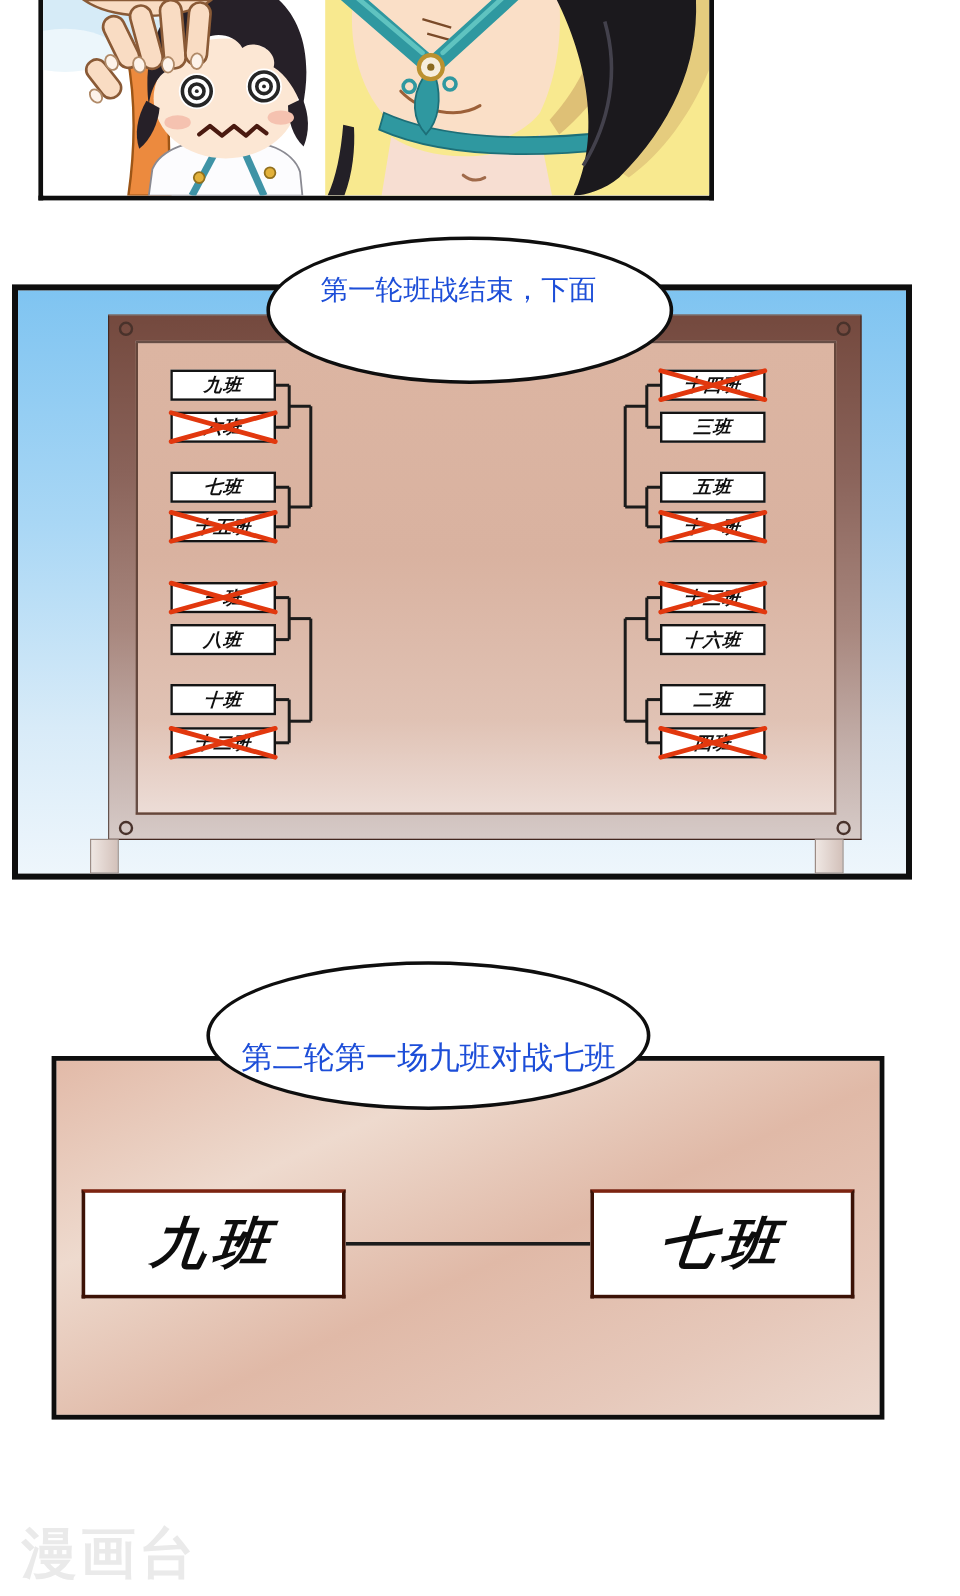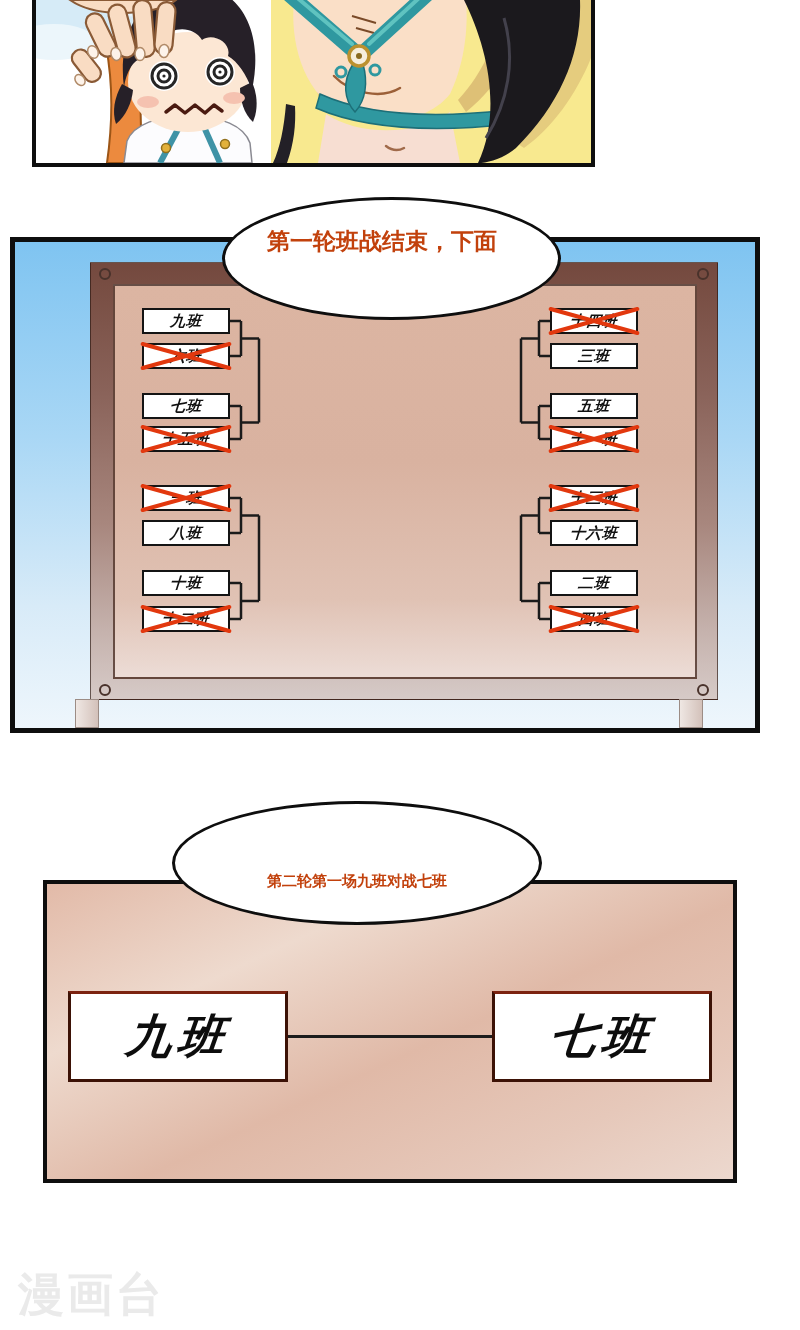--- a/index.html
+++ b/index.html
@@ -32,26 +32,26 @@
         box-sizing:border-box;display:flex;align-items:center;justify-content:center;}
   .bbox span{font-family:"DejaVu Serif",serif;font-weight:bold;font-style:italic;
         font-size:15px;color:#111;letter-spacing:1px;white-space:nowrap;transform:skewX(-4deg);}
   .xline{position:absolute;left:-5px;right:-5px;top:9px;height:4px;border-radius:2px;
         background:var(--cross,#e2380e);}
   .xline.xa{transform:rotate(15.5deg);}
   .xline.xb{transform:rotate(-15.5deg);}
 
   
   .bubble{position:absolute;background:#fff;border:3px solid #0e0e0e;border-radius:50%;z-index:6;
-          color:#c2410c;font-weight:bold;}
+          color:#1d4ed8;font-weight:normal;}
   .bubble1{left:222px;top:197px;width:333px;height:117px;}
   .bubble1 .tx{position:absolute;left:42px;top:26px;font-size:23px;line-height:31px;}
   .bubble1 .tx span{display:block;white-space:nowrap;}
   .bubble2{left:172px;top:801px;width:364px;height:118px;display:flex;align-items:center;justify-content:center;}
-  .bubble2 span{font-size:15px;white-space:nowrap;margin-top:36px;}
+  .bubble2 span{font-size:26px;white-space:nowrap;margin-top:36px;}
 
   
   .panel-c{left:43px;top:880px;width:694px;height:303px;
            background:linear-gradient(155deg,#e2baa8 0%,#eedace 28%,#e0b9a7 55%,#e6c8ba 80%,#ecd8ce 100%);}
   .match-box{position:absolute;top:107px;width:220px;height:91px;background:#fff;box-sizing:border-box;
            border:3px solid #3c1206;border-top-color:#7c2310;display:flex;align-items:center;justify-content:center;}
   .match-box.left{left:21px}.match-box.right{left:445px}
   .match-box span{font-family:"DejaVu Serif",serif;font-weight:bold;font-style:italic;
            font-size:46px;color:#0d0d0d;letter-spacing:6px;transform:skewX(-6deg);}
   .match-line{position:absolute;left:241px;top:151px;width:204px;height:3px;background:#1c1c1c;}

